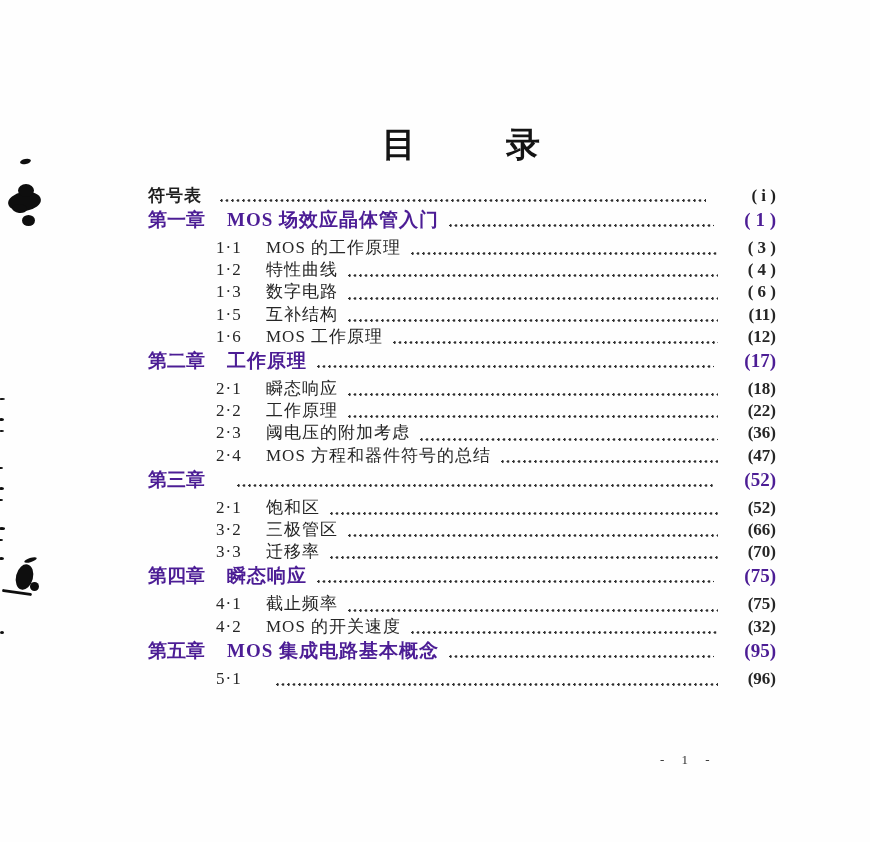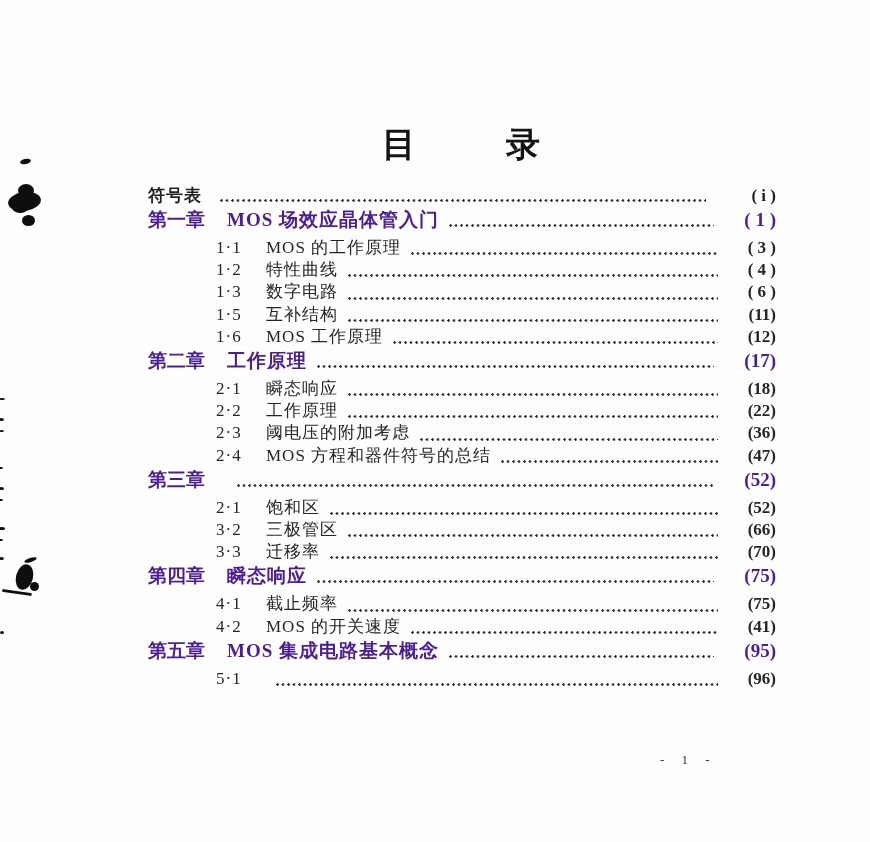--- a/index.html
+++ b/index.html
@@ -160,21 +160,21 @@
       <div class="row section">
     <span class="num">4·1</span>
     <span class="label">截止频率</span>
     <span class="leader"></span>
     <span class="pg">(75)</span>
   </div>
       <div class="row section">
     <span class="num">4·2</span>
     <span class="label">MOS 的开关速度</span>
     <span class="leader"></span>
-    <span class="pg">(41)</span>
+    <span class="pg">(32)</span>
   </div>
       <div class="row chapter">
     <span class="num">第五章</span>
     <span class="label">MOS 集成电路基本概念</span>
     <span class="leader"></span>
     <span class="pg">(95)</span>
   </div>
       <div class="row section">
     <span class="num">5·1</span>
     <span class="leader"></span>

